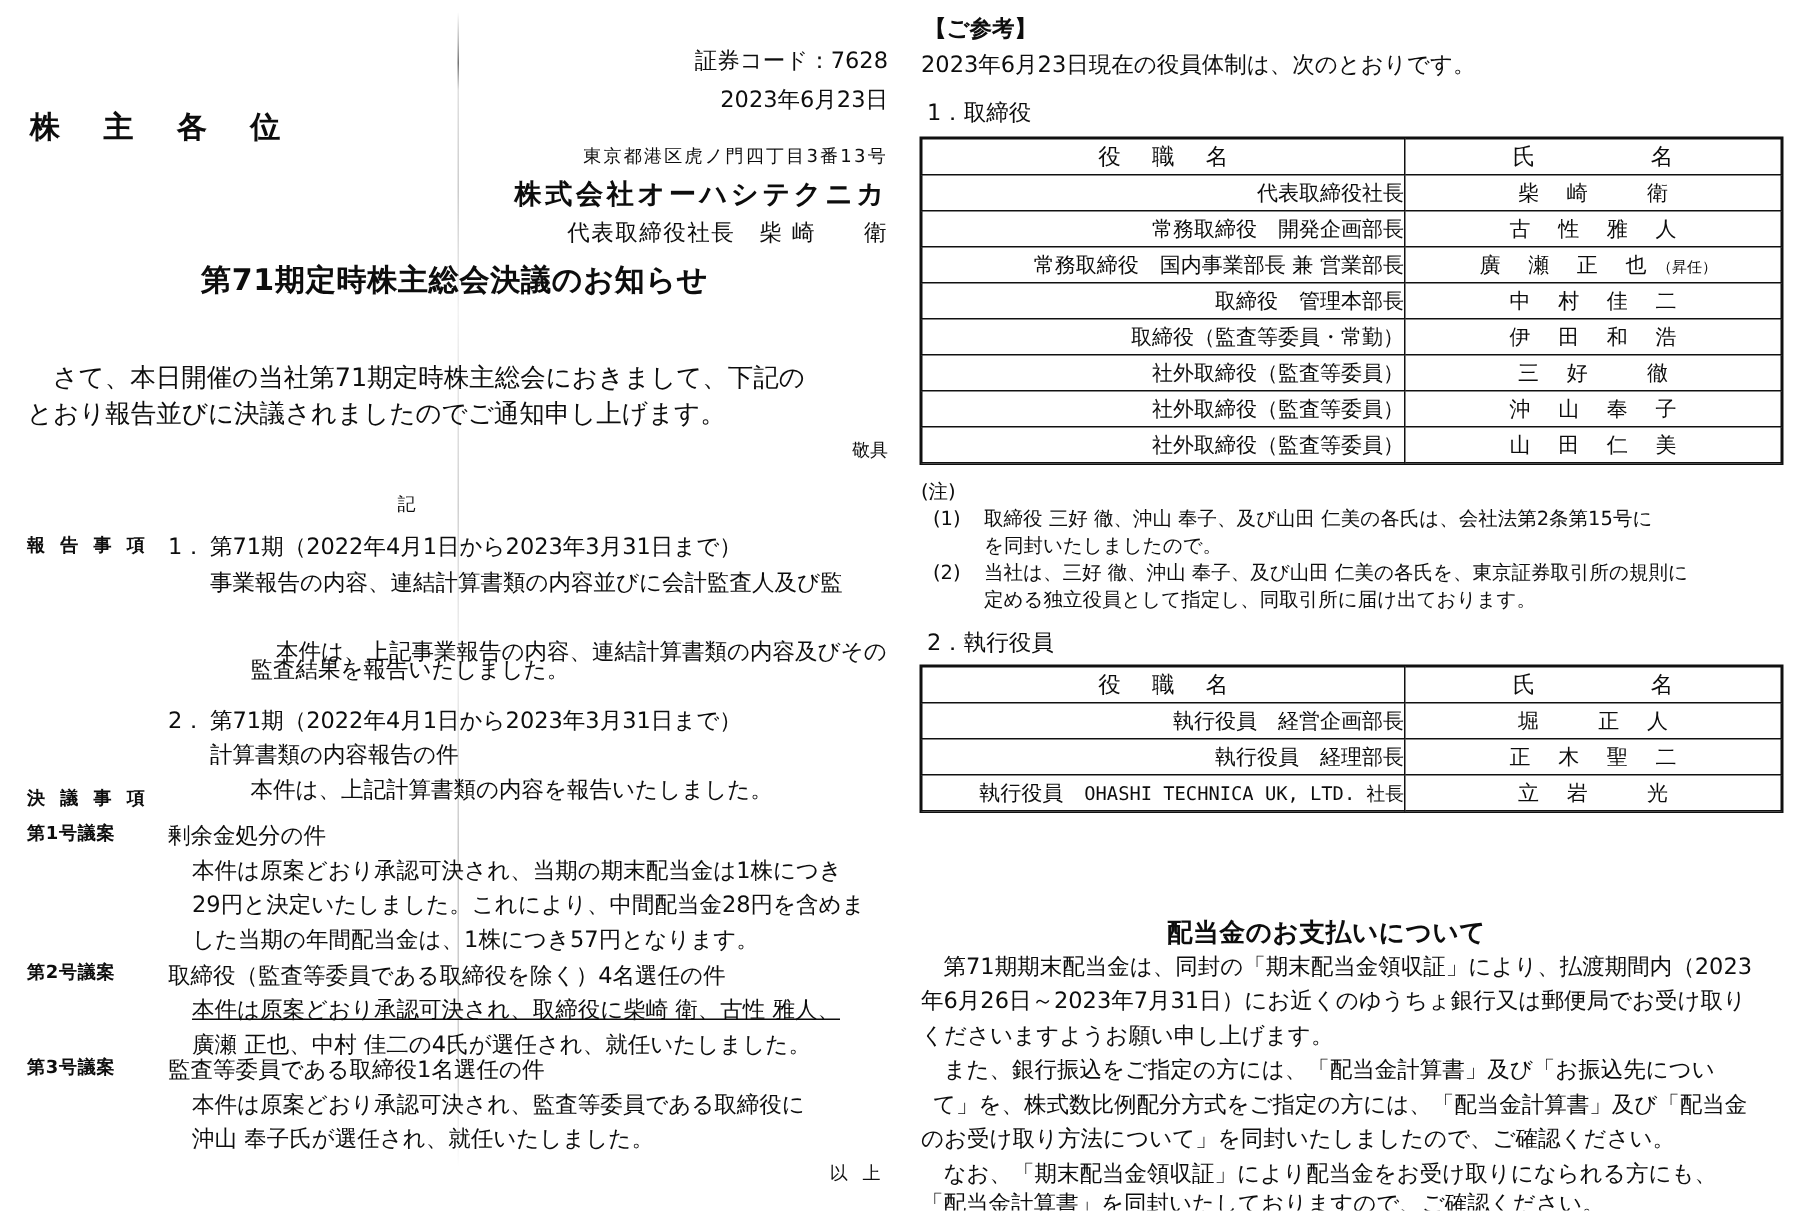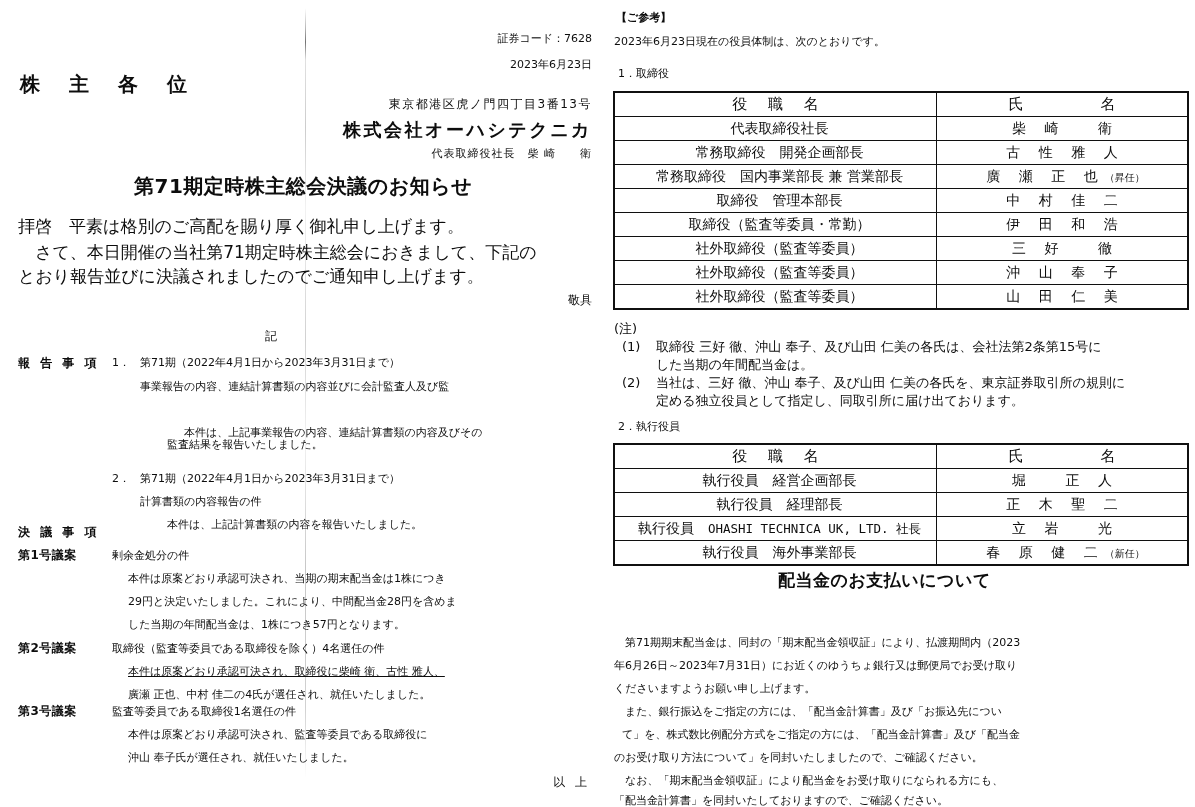--- a/index.html
+++ b/index.html
@@ -53,21 +53,21 @@
        rgba(0,0,0,0.00) 770px);
   }
 
   
   .t   { position: absolute; white-space: pre; line-height: 1; }
   .jp  { font-family: "DejaVu Sans", "Liberation Sans", sans-serif; }
   .b   { font-weight: 700; }
 
   .sz17 { font-size: 17px; }
   .sz16 { font-size: 12px; }
-  .sz15 { font-size: 11px; }
+  .sz15 { font-size: 15px; }
   .sz13 { font-size: 13px; }
   .sz20 { font-size: 20px; }
   .wide2 { letter-spacing: 11px; }
   .wide3 { letter-spacing: 3px; }
   .wide4 { letter-spacing: 1.5px; }
 
   .right { text-align: right; }
 
   
   table.officers {
@@ -85,21 +85,21 @@
     vertical-align: middle;
     white-space: nowrap;
   }
   table.officers thead th {
     text-align: center;
     letter-spacing: 8px;
     text-indent: 8px;
     font-size: 15px;
   }
   table.officers td.role {
-    text-align: center;
+    text-align: right;
     padding-left: 8px;
   }
   table.officers td.name {
     text-align: center;
     letter-spacing: 7px;
     text-indent: 7px;
   }
   table.officers td.name .suffix {
     font-size: 10px;
     letter-spacing: 0;
@@ -128,21 +128,20 @@
     <div class="t jp sz20 b wide2" style="left:20px; top:74px;">株 主 各 位</div>
 
     <div class="t jp sz16 right wide4" style="left:280px; top:98px; width:312px;">東京都港区虎ノ門四丁目3番13号</div>
 
     <div class="t jp sz18 right b" style="left:280px; top:121px; width:312px; font-size:18px; letter-spacing:2.5px;">株式会社オーハシテクニカ</div>
 
     <div class="t jp sz15 right" style="left:280px; top:148px; width:312px; letter-spacing:1px;">代表取締役社長　柴 崎　　衛</div>
 
     <div class="t jp sz20 b" style="left:134px; top:176px; letter-spacing:0.5px;">第71期定時株主総会決議のお知らせ</div>
 
-    <div class="t jp sz17" style="left:18px; top:218px;">拝啓　平素は格別のご高配を賜り厚く御礼申し上げます。</div>
 
     <div class="t jp sz17" style="left:18px; top:244px;">　さて、本日開催の当社第71期定時株主総会におきまして、下記の</div>
     <div class="t jp sz17" style="left:18px; top:268px;">とおり報告並びに決議されましたのでご通知申し上げます。</div>
 
     <div class="t jp sz16 right" style="left:300px; top:294px; width:292px;">敬具</div>
 
     <div class="t jp sz16" style="left:265px; top:330px;">記</div>
 
     <div class="t jp sz16 b wide3" style="left:18px; top:357px;">報 告 事 項</div>
 
@@ -230,21 +229,21 @@
             <td class="role">社外取締役（監査等委員）</td>
             <td class="name">山 田 仁 美</td>
           </tr>
         </tbody>
     </table>
 
     <div class="t jp sz13" style="left:6px; top:322px;">(注)</div>
 
     <div class="t jp sz13" style="left:14px; top:340px;">(1)</div>
     <div class="t jp sz13" style="left:48px; top:340px;">取締役 三好 徹、沖山 奉子、及び山田 仁美の各氏は、会社法第2条第15号に</div>
-    <div class="t jp sz13" style="left:48px; top:358px;">した当期の年間配当金は。</div>
+    <div class="t jp sz13" style="left:48px; top:358px;">を同封いたしましたので。</div>
 
     <div class="t jp sz13" style="left:14px; top:376px;">(2)</div>
     <div class="t jp sz13" style="left:48px; top:376px;">当社は、三好 徹、沖山 奉子、及び山田 仁美の各氏を、東京証券取引所の規則に</div>
     <div class="t jp sz13" style="left:48px; top:394px;">定める独立役員として指定し、同取引所に届け出ております。</div>
 
     <div class="t jp sz15" style="left:10px; top:421px;">2．執行役員</div>
 
     <table class="officers tbl-outer" style="left:6px; top:444px; width:573px;">
       <colgroup>
           <col style="width:322px;">
@@ -262,28 +261,24 @@
             <td class="name">堀　 正 人</td>
           </tr>
           <tr>
             <td class="role">執行役員　経理部長</td>
             <td class="name">正 木 聖 二</td>
           </tr>
           <tr>
             <td class="role">執行役員　<span class="mono">OHASHI TECHNICA UK, LTD. 社長</span></td>
             <td class="name">立 岩　 光</td>
           </tr>
-          <tr>
-            <td class="role">執行役員　海外事業部長</td>
-            <td class="name">春 原 健 二<span class="suffix">（新任）</span></td>
-          </tr>
         </tbody>
     </table>
 
-    <div class="t jp sz17 b" style="left:170px; top:572px; letter-spacing:0.5px;text-align:center;">配当金のお支払いについて</div>
+    <div class="t jp sz17 b" style="left:170px; top:614px; letter-spacing:0.5px;text-align:center;">配当金のお支払いについて</div>
 
     <div class="t jp sz15" style="left:6px; top:637px;">　第71期期末配当金は、同封の「期末配当金領収証」により、払渡期間内（2023</div>
     <div class="t jp sz15" style="left:6px; top:660px;">年6月26日～2023年7月31日）にお近くのゆうちょ銀行又は郵便局でお受け取り</div>
     <div class="t jp sz15" style="left:6px; top:683px;">くださいますようお願い申し上げます。</div>
 
     <div class="t jp sz15" style="left:6px; top:706px;">　また、銀行振込をご指定の方には、「配当金計算書」及び「お振込先につい</div>
     <div class="t jp sz15" style="left:14px; top:729px;">て」を、株式数比例配分方式をご指定の方には、「配当金計算書」及び「配当金</div>
     <div class="t jp sz15" style="left:6px; top:752px;">のお受け取り方法について」を同封いたしましたので、ご確認ください。</div>
 
     <div class="t jp sz15" style="left:6px; top:775px;">　なお、「期末配当金領収証」により配当金をお受け取りになられる方にも、</div>

